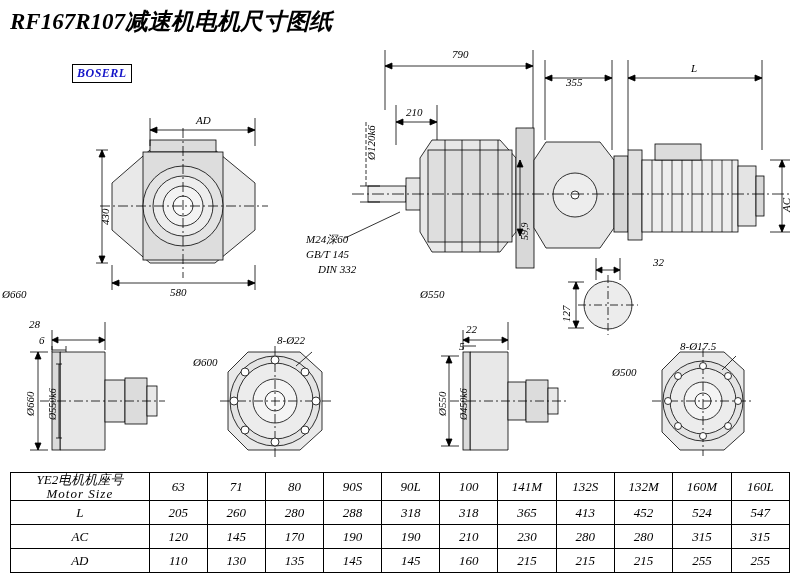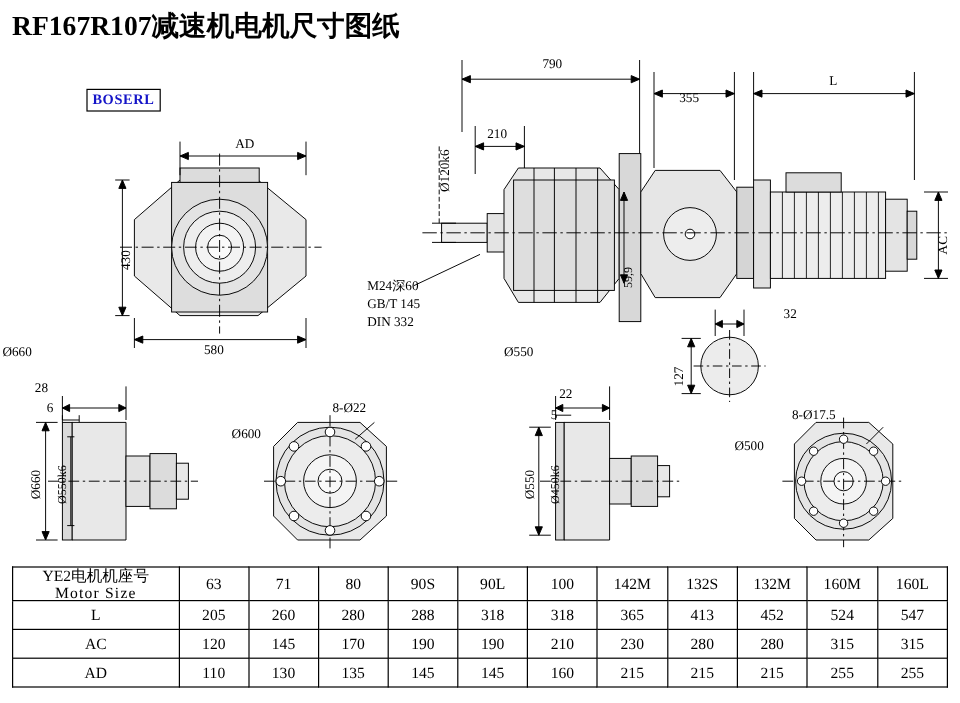--- a/index.html
+++ b/index.html
@@ -12,20 +12,21 @@
     height: 586px;
     font-family: "Liberation Serif", serif;
     color: #000;
     position: relative;
     overflow: hidden;
   }
   #page {
     position: relative;
     width: 800px;
     height: 569px;
+    font-style: italic;
   }
   .title {
     position: absolute;
     left: 10px;
     top: 6px;
     font-family: "Liberation Serif", serif;
     font-weight: bold;
     font-size: 23px;
     letter-spacing: 0px;
     white-space: nowrap;
@@ -35,21 +36,20 @@
     left: 72px;
     top: 64px;
     border: 1px solid #000;
     padding: 1px 4px 1px 4px;
     font-family: "Liberation Serif", serif;
     font-weight: bold;
     font-size: 12px;
     color: #1414c8;
     background: #fff;
     letter-spacing: 0.5px;
-    margin-top: 10px;
   }
   .lbl {
     position: absolute;
     font-family: "Liberation Serif", serif;
     font-size: 11px;
     white-space: nowrap;
     line-height: 1.1;
   }
   .lbl.sm { font-size: 10px; }
   .vert {
@@ -312,52 +312,52 @@
   <div class="lbl" style="left:691px; top:62px;">L</div>
   <div class="lbl" style="left:406px; top:106px;">210</div>
   <div class="lbl" style="left:196px; top:114px;">AD</div>
   <div class="lbl vert" style="left:99px; top:225px;">430</div>
   <div class="lbl" style="left:170px; top:286px;">580</div>
   <div class="lbl vert" style="left:780px; top:212px;">AC</div>
   <div class="lbl vert" style="left:365px; top:160px;">Ø120k6</div>
   <div class="lbl vert sm" style="left:519px; top:240px;">59,9</div>
   <div class="lbl" style="left:306px; top:233px;">M24深60</div>
   <div class="lbl" style="left:306px; top:248px;">GB/T 145</div>
-  <div class="lbl" style="left:306px; top:263px;">DIN 332</div>
+  <div class="lbl" style="left:318px; top:263px;">DIN 332</div>
   <div class="lbl" style="left:2px; top:288px;">Ø660</div>
   <div class="lbl" style="left:420px; top:288px;">Ø550</div>
   <div class="lbl" style="left:653px; top:256px;">32</div>
   <div class="lbl vert" style="left:560px; top:322px;">127</div>
   <div class="lbl" style="left:29px; top:318px;">28</div>
   <div class="lbl" style="left:39px; top:334px;">6</div>
   <div class="lbl vert" style="left:24px; top:416px;">Ø660</div>
   <div class="lbl vert sm" style="left:47px; top:420px;">Ø550k6</div>
   <div class="lbl" style="left:193px; top:356px;">Ø600</div>
   <div class="lbl" style="left:277px; top:334px;">8-Ø22</div>
   <div class="lbl" style="left:466px; top:323px;">22</div>
   <div class="lbl" style="left:459px; top:340px;">5</div>
   <div class="lbl vert" style="left:436px; top:416px;">Ø550</div>
   <div class="lbl vert sm" style="left:458px; top:420px;">Ø450k6</div>
   <div class="lbl" style="left:612px; top:366px;">Ø500</div>
-  <div class="lbl" style="left:660px; top:340px;">8-Ø17.5</div>
+  <div class="lbl" style="left:680px; top:340px;">8-Ø17.5</div>
 
   <table id="spec-table">
     <thead>
       <tr>
         <th class="rowhead">
           <span class="l1">YE2电机机座号</span>
           <span class="l2">Motor Size</span>
         </th>
         <th class="val">63</th>
         <th class="val">71</th>
         <th class="val">80</th>
         <th class="val">90S</th>
         <th class="val">90L</th>
         <th class="val">100</th>
-        <th class="val">142M</th>
+        <th class="val">141M</th>
         <th class="val">132S</th>
         <th class="val">132M</th>
         <th class="val">160M</th>
         <th class="val">160L</th>
       </tr>
     </thead>
     <tbody>
       <tr>
         <td class="rowhead">L</td>
         <td class="val">205</td>

